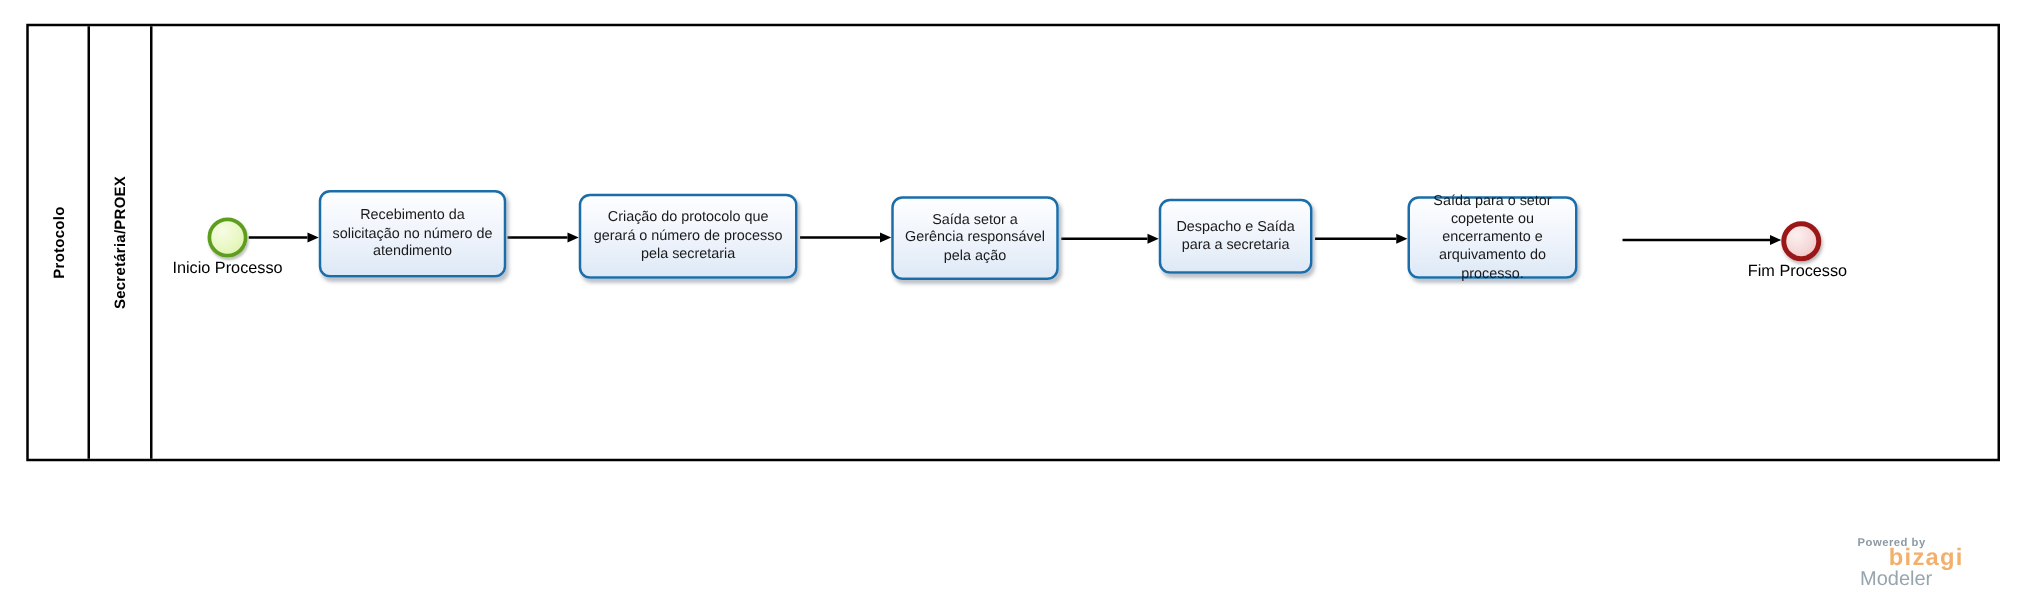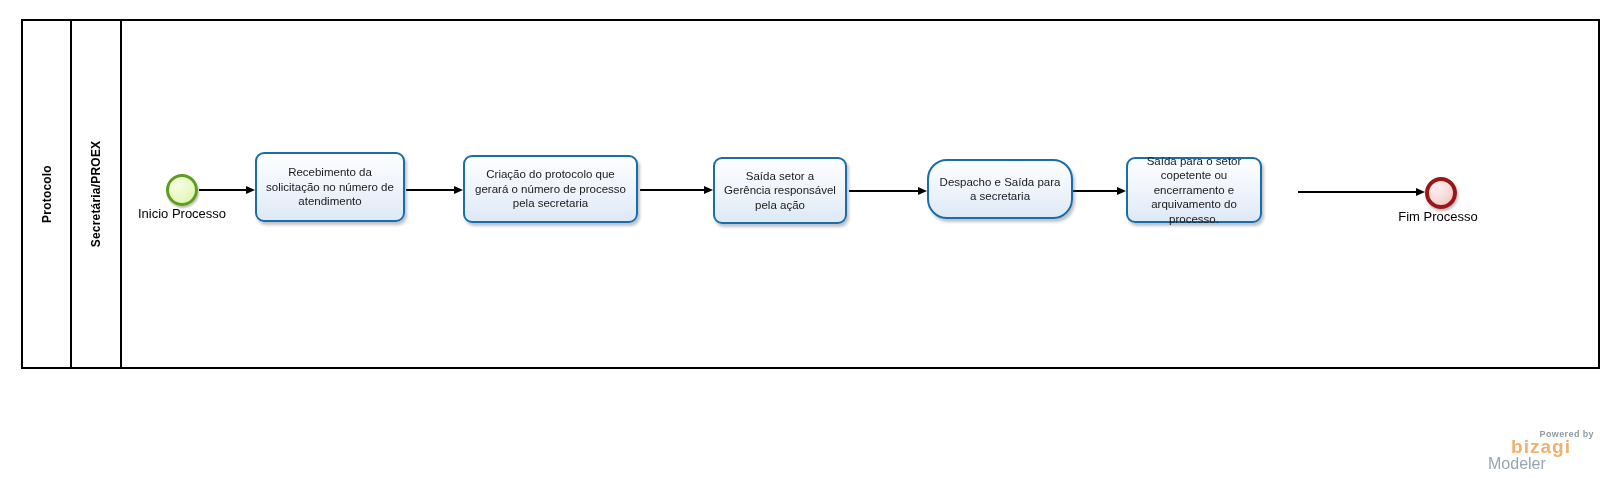--- a/index.html
+++ b/index.html
@@ -107,21 +107,21 @@
   }
 
   
   .branding {
     position: absolute;
     right: 24px;
     bottom: 10px;
     width: 110px;
   }
   .powered-by {
-    text-align: right;
+    text-align: left;
     font-size: 9px;
     font-weight: bold;
     color: #8d9aa5;
     letter-spacing: 0.4px;
     margin-bottom: -2px;
     padding-right: 2px;
   }
   .brand-word {
     font-size: 19px;
     font-weight: bold;
@@ -157,21 +157,21 @@
   <div class="flow" style="left:199px; top:189px; width:47px;"></div>
   <div class="flow" style="left:406px; top:189px; width:48px;"></div>
   <div class="flow" style="left:640px; top:189px; width:64px;"></div>
   <div class="flow" style="left:849px; top:190px; width:69px;"></div>
   <div class="flow" style="left:1052px; top:190px; width:65px;"></div>
   <div class="flow" style="left:1298px; top:191px; width:118px;"></div>
 
   <div class="task" style="left:255px; top:152px; width:150px; height:70px;">Recebimento da solicitação no número de atendimento</div>
   <div class="task" style="left:463px; top:155px; width:175px; height:68px;">Criação do protocolo que gerará o número de processo pela secretaria</div>
   <div class="task" style="left:713px; top:157px; width:134px; height:67px;">Saída setor a Gerência responsável pela ação</div>
-  <div class="task" style="left:927px; top:159px; width:146px; height:60px;border-radius:20px;">Despacho e Saída para a secretaria</div>
+  <div class="task" style="left:927px; top:159px; width:123px; height:60px;">Despacho e Saída para a secretaria</div>
   <div class="task" style="left:1126px; top:157px; width:136px; height:66px;">Saída para o setor copetente ou encerramento e arquivamento do processo.</div>
 
   <div class="event end" style="left:1425px; top:177px;"></div>
   <div class="event-label" style="left:1378px; top:209px;">Fim Processo</div>
 
   <div class="branding">
     <div class="powered-by">Powered by</div>
     <div class="brand-word">bizagi</div>
     <div class="brand-product">Modeler</div>
   </div>

